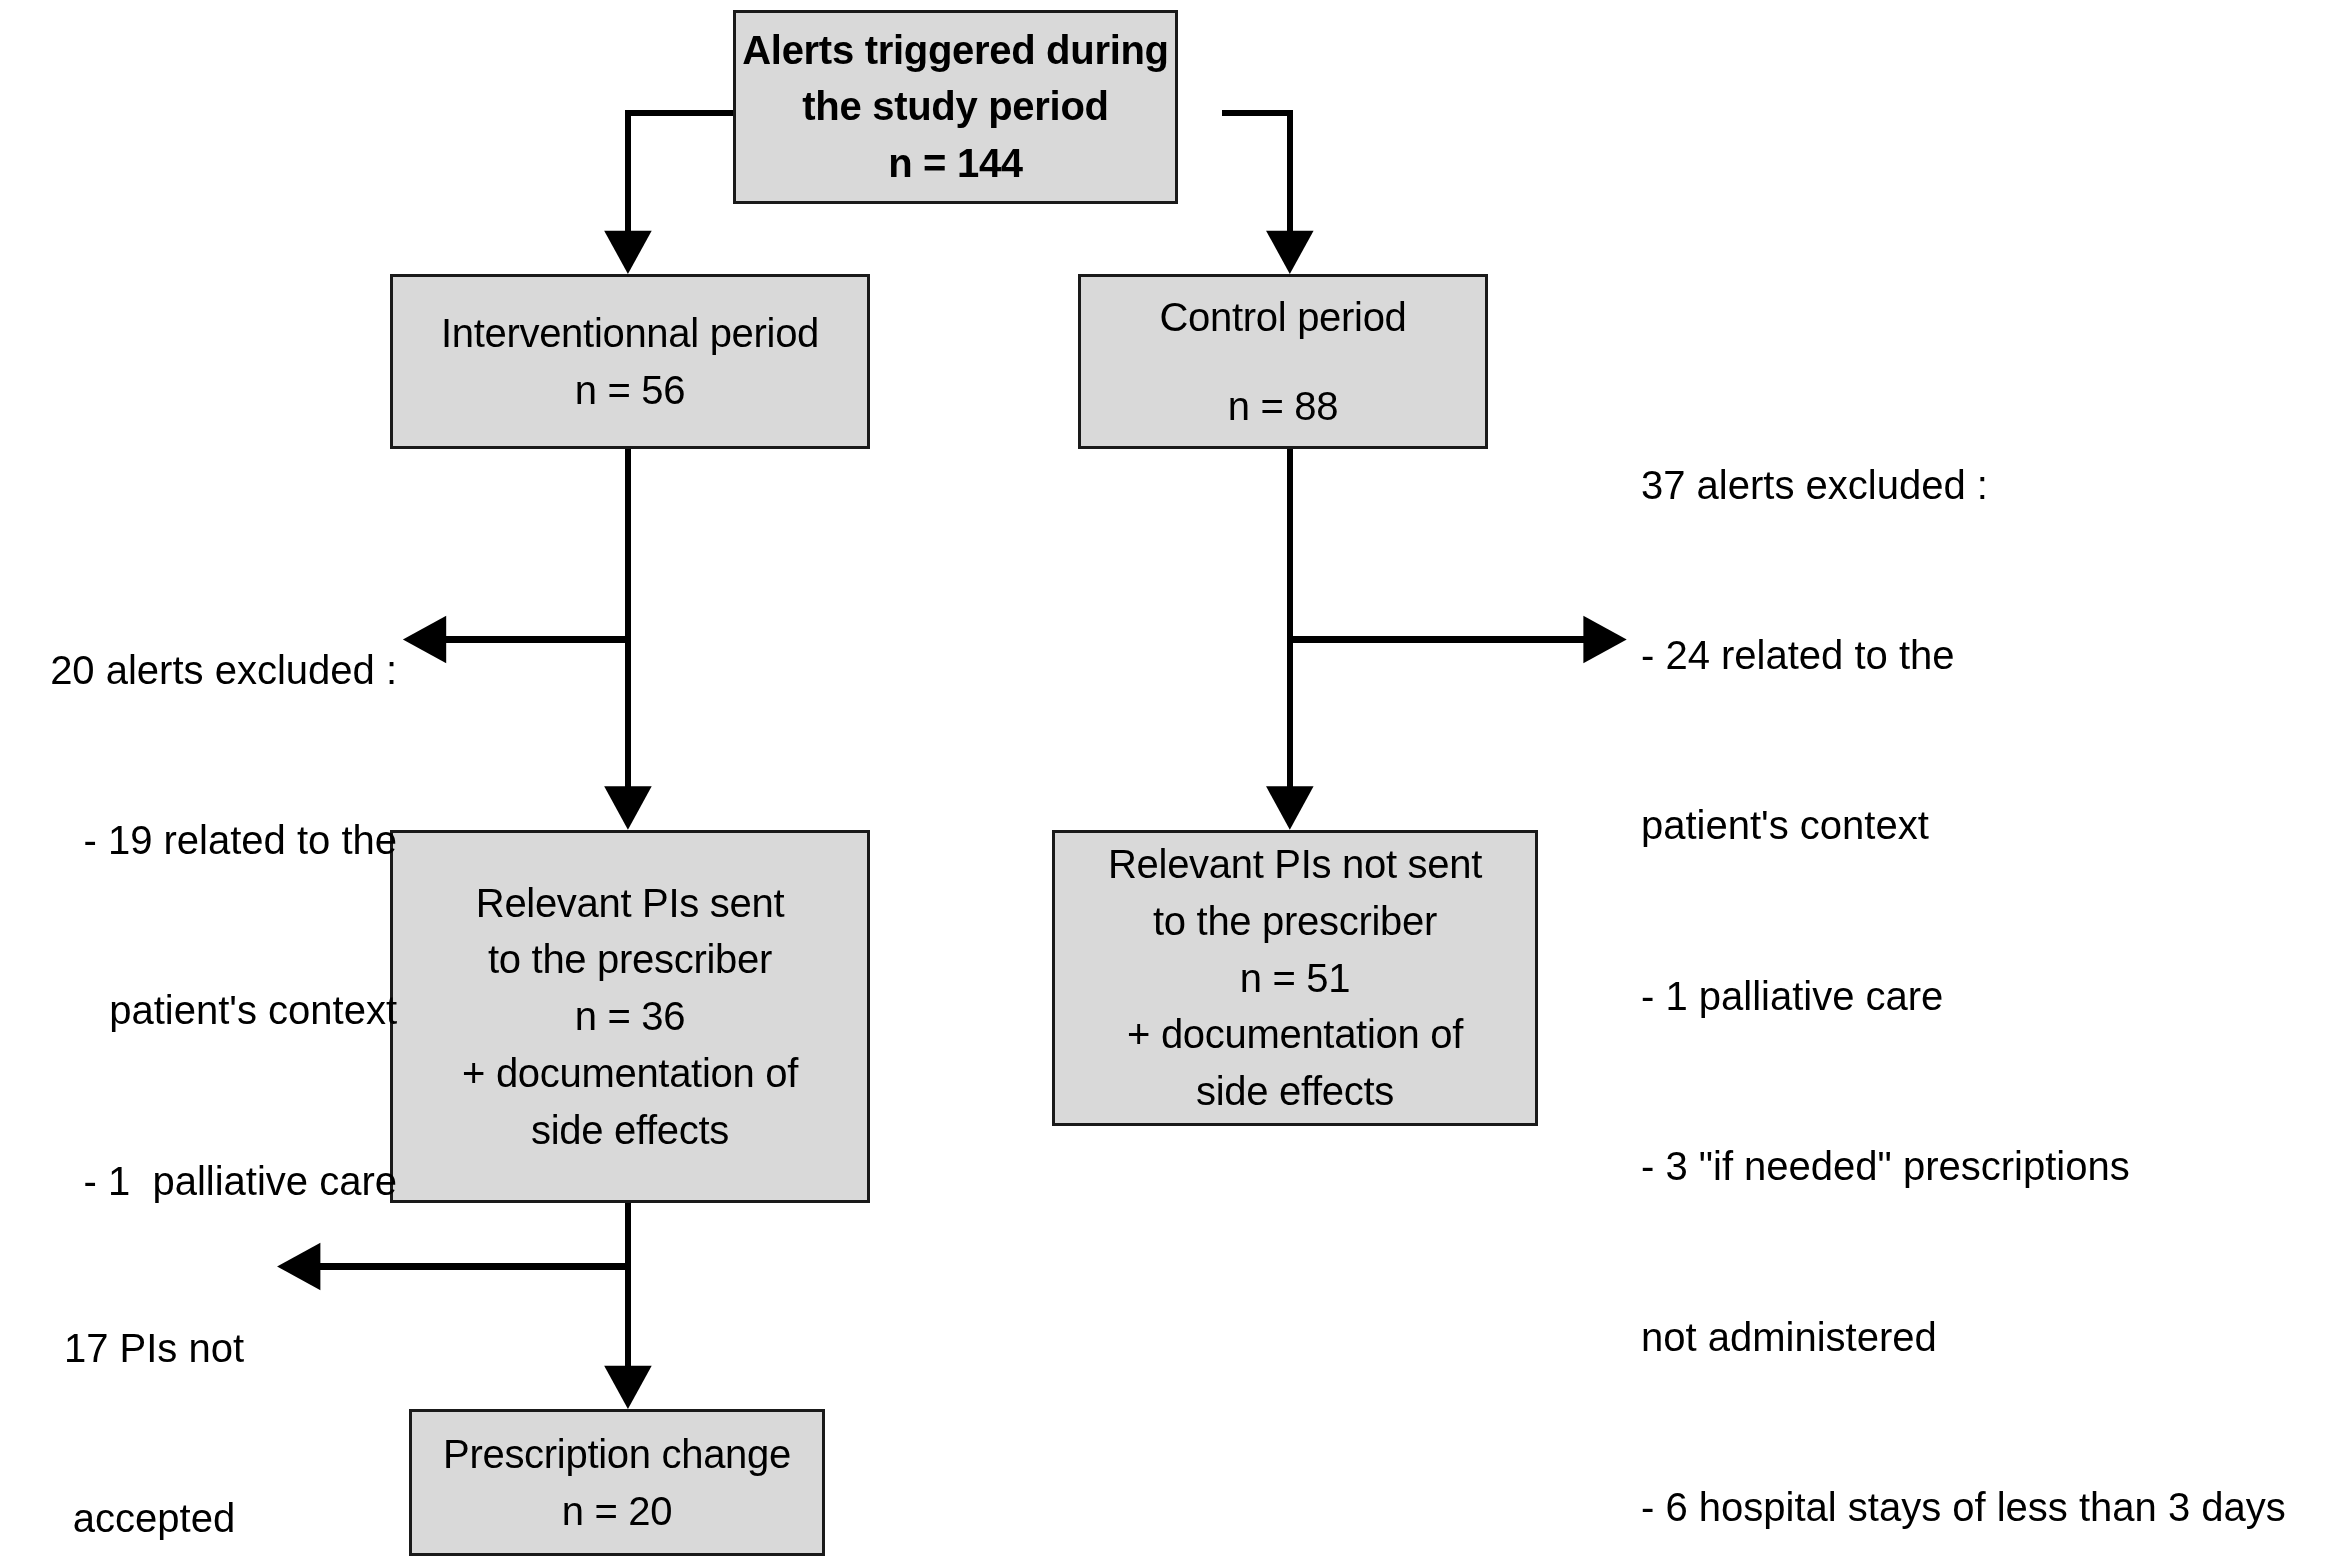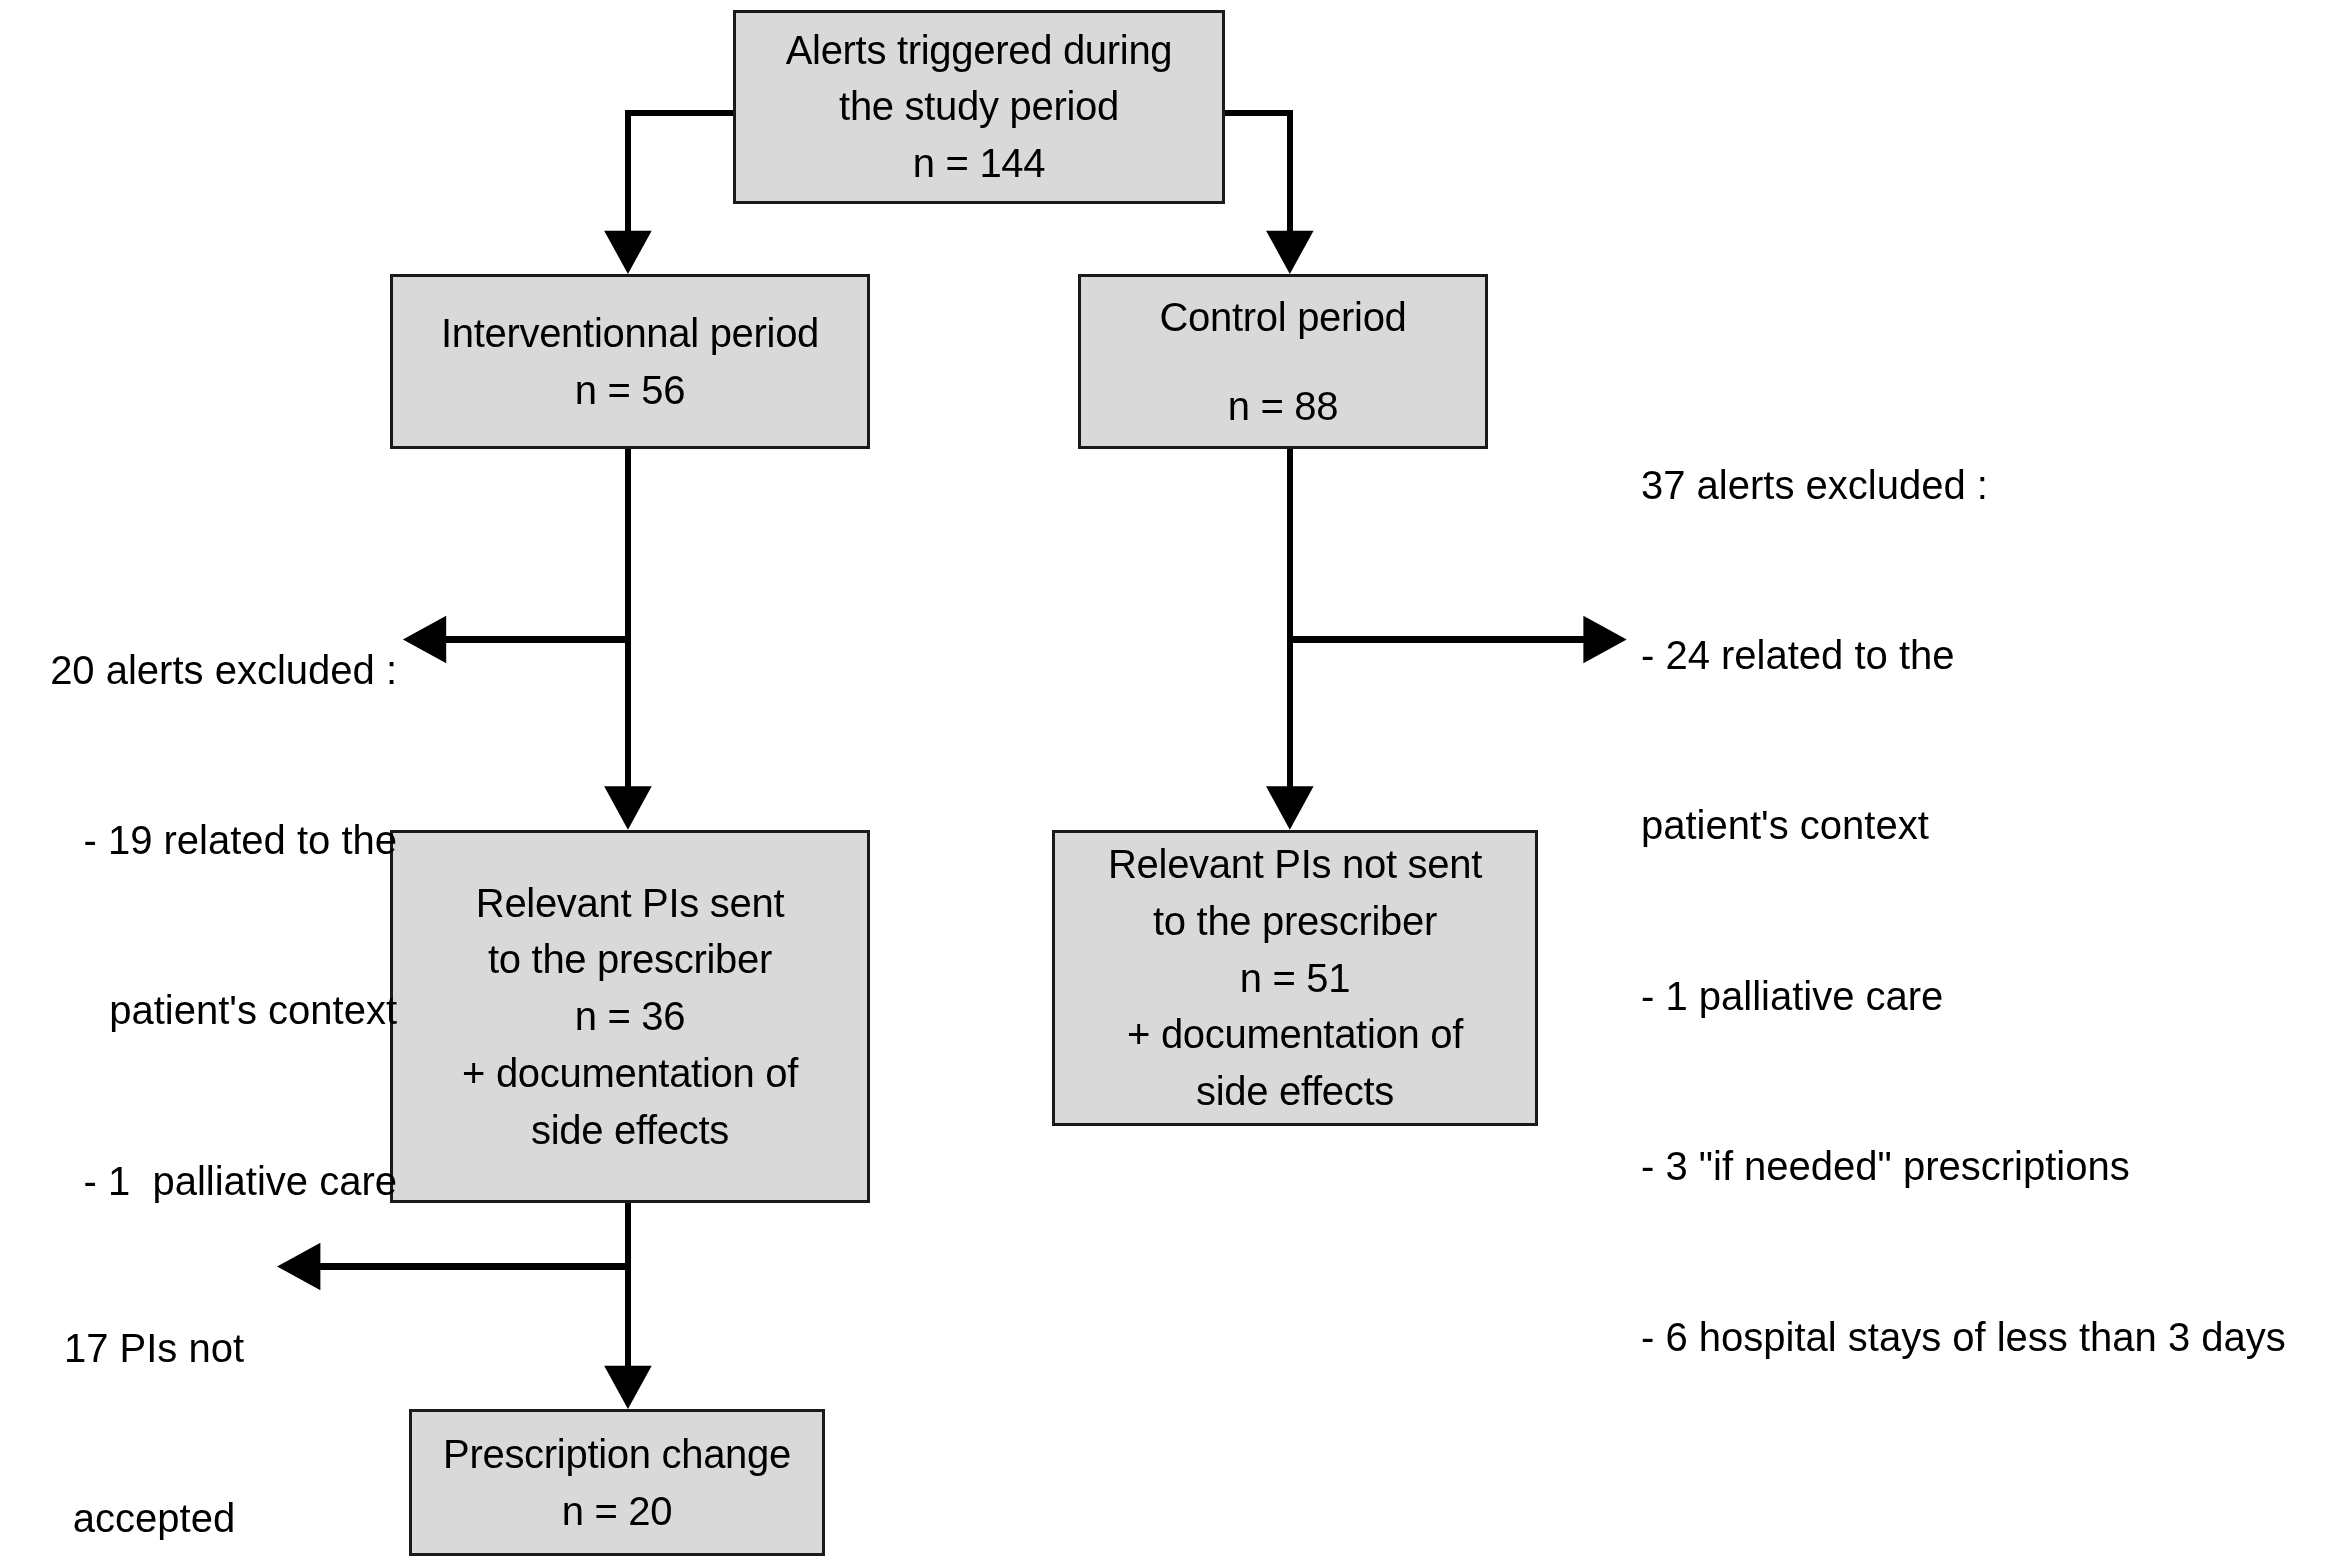--- a/index.html
+++ b/index.html
@@ -92,21 +92,21 @@
       <polygon points="1845,392 1811,330 1879,330"></polygon>
       <polygon points="898,1187 864,1125 932,1125"></polygon>
       <polygon points="1845,1187 1811,1125 1879,1125"></polygon>
       <polygon points="576,915 638,881 638,949"></polygon>
       <polygon points="2327,915 2265,881 2265,949"></polygon>
       <polygon points="396,1812 458,1778 458,1846"></polygon>
       <polygon points="898,2016 864,1954 932,1954"></polygon>
     </g>
   </svg>
 
-  <div class="node" style="left:733px; top:9.8px; width:492px; height:194px;">
+  <div class="node" style="left:733px; top:9.8px; width:445px; height:194px;font-weight:bold;">
     <span class="line">Alerts triggered during</span>
     <span class="line">the study period</span>
     <span class="line">n = 144</span>
   </div>
 
   <div class="node" style="left:390px; top:274px; width:480px; height:175px;">
     <span class="line">Interventionnal period</span>
     <span class="line">n = 56</span>
   </div>
 
@@ -142,20 +142,21 @@
     <span class="line">patient's context</span>
     <span class="line">- 1  palliative care</span>
   </div>
 
   <div class="sidenote align-left" style="left:1641px; top:343px; width:699px;">
     <span class="line">37 alerts excluded :</span>
     <span class="line">- 24 related to the</span>
     <span class="line">patient's context</span>
     <span class="line">- 1 palliative care</span>
     <span class="line">- 3 "if needed" prescriptions</span>
+    <span class="line">not administered</span>
     <span class="line">- 6 hospital stays of less than 3 days</span>
     
     
     
   </div>
 
   <div class="sidenote align-center" style="left:42px; top:1206px; width:224px;">
     <span class="line">17 PIs not</span>
     <span class="line">accepted</span>
   </div>

